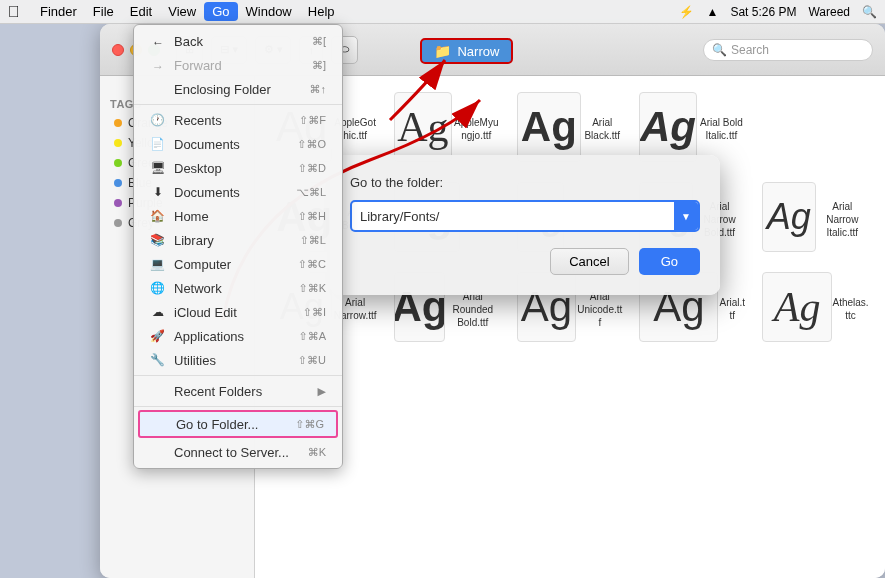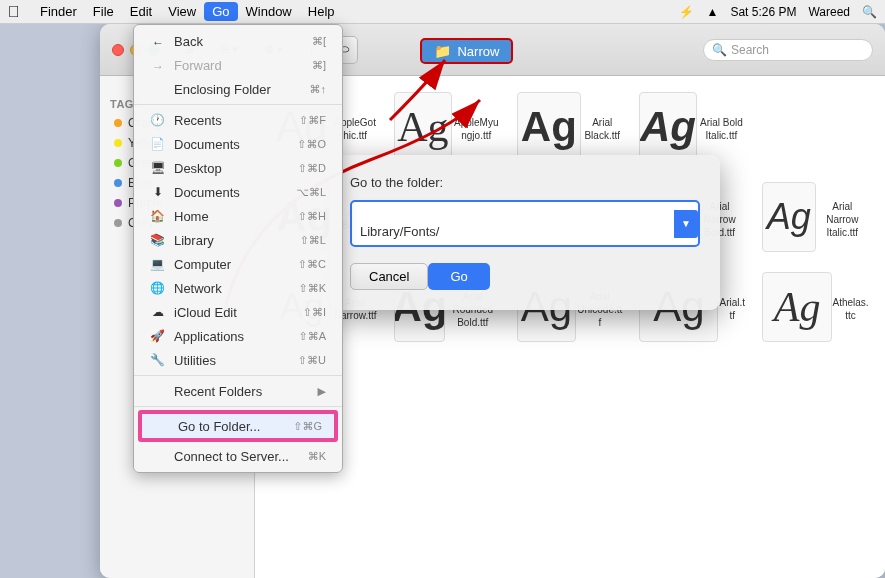--- a/index.html
+++ b/index.html
@@ -137,37 +137,38 @@
       margin-bottom: 16px;
     }
     .goto-input {
       flex: 1;
       border: none;
       background: transparent;
       padding: 6px 8px;
       font-size: 13px;
       outline: none;
       color: #333;
-      margin-top: 16px;
     }
     .goto-dropdown-btn {
       width: 24px;
       height: 28px;
       background: #3478f6;
       border: none;
       border-radius: 0 3px 3px 0;
       color: white;
       cursor: pointer;
       display: flex;
       align-items: center;
       justify-content: center;
       font-size: 10px;
     }
     .goto-buttons {
       display: flex;
+      justify-content: flex-end;
+      gap: 10px;
     }
     .btn-cancel {
       padding: 5px 18px;
       background: linear-gradient(to bottom, #f5f5f5, #e5e5e5);
       border: 1px solid #bbb;
       border-radius: 5px;
       font-size: 13px;
       cursor: pointer;
     }
     .btn-go {
@@ -298,21 +299,21 @@
     }
     .menu-icon {
       width: 16px;
       height: 16px;
       display: flex;
       align-items: center;
       justify-content: center;
       font-size: 12px;
     }
     .menu-item.go-to-folder {
-      border: 4px solid #ec4899;
+      border: 2px solid #ec4899;
       background: #e8f0fe;
       border-radius: 3px;
       margin: 2px 4px;
       padding: 4px 12px;
     }
 
     
     .tag-section { margin-top: 8px; }
 
     

